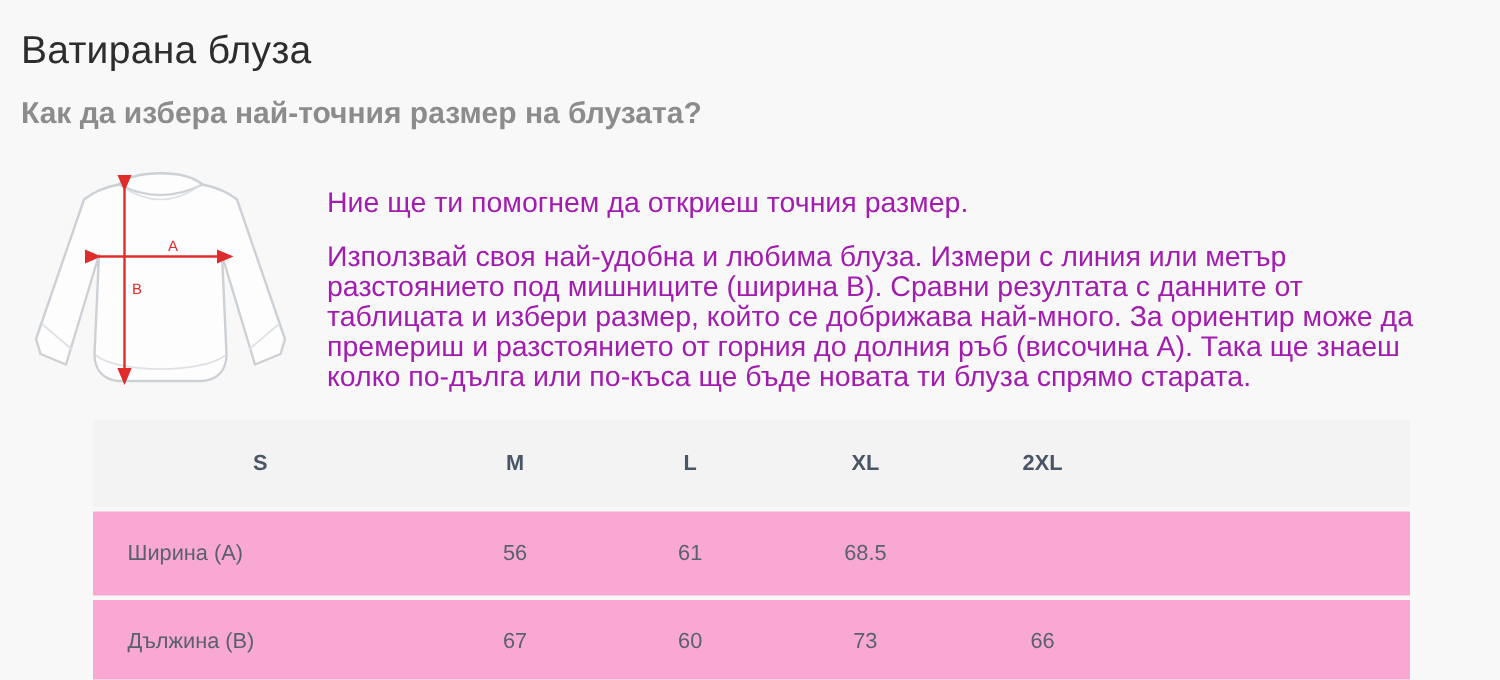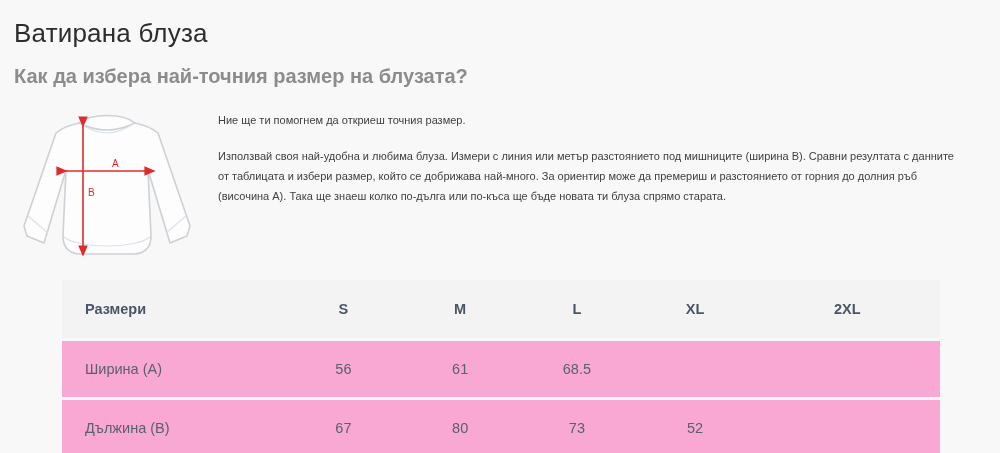--- a/index.html
+++ b/index.html
@@ -29,25 +29,25 @@
     display: flex;
     align-items: flex-start;
   }
   .shirt-figure {
     width: 190px;
     height: 158px;
     flex: 0 0 auto;
   }
   .guide-text {
     margin-left: 14px;
-    margin-top: 4px;
+    margin-top: 20px;
     max-width: 758px;
-    font-size: 11px;
+    font-size: 19px;
     line-height: 20px;
-    color: #404040;
+    color: #a21caf;
   }
   .guide-text .intro { margin-bottom: 16px; }
 
   .size-table {
     margin: 16px 0 0 48px;
     width: 878px;
     font-size: 14.5px;
   }
   .t-row {
     display: grid;
@@ -107,37 +107,36 @@
     </svg>
 
     <div class="guide-text">
       <p class="intro">Ние ще ти помогнем да откриеш точния размер.</p>
       <p>Използвай своя най-удобна и любима блуза. Измери с линия или метър разстоянието под мишниците (ширина B). Сравни резултата с данните от таблицата и избери размер, който се добрижава най-много. За ориентир може да премериш и разстоянието от горния до долния ръб (височина A). Така ще знаеш колко по-дълга или по-къса ще бъде новата ти блуза спрямо старата.</p>
     </div>
   </div>
 
   <div class="size-table">
     <div class="t-row header">
-      <div class="t-cell label">Размери</div>
       <div class="t-cell">S</div>
       <div class="t-cell">M</div>
       <div class="t-cell">L</div>
       <div class="t-cell">XL</div>
       <div class="t-cell">2XL</div>
     </div>
 
     <div class="t-row data">
       <div class="t-cell label">Ширина (A)</div>
       <div class="t-cell">56</div>
       <div class="t-cell">61</div>
       <div class="t-cell">68.5</div>
     </div>
 
     <div class="t-row data">
       <div class="t-cell label">Дължина (B)</div>
       <div class="t-cell">67</div>
-      <div class="t-cell">80</div>
+      <div class="t-cell">60</div>
       <div class="t-cell">73</div>
-      <div class="t-cell">52</div>
+      <div class="t-cell">66</div>
     </div>
   </div>
 
 </div>
 
 </body></html>

